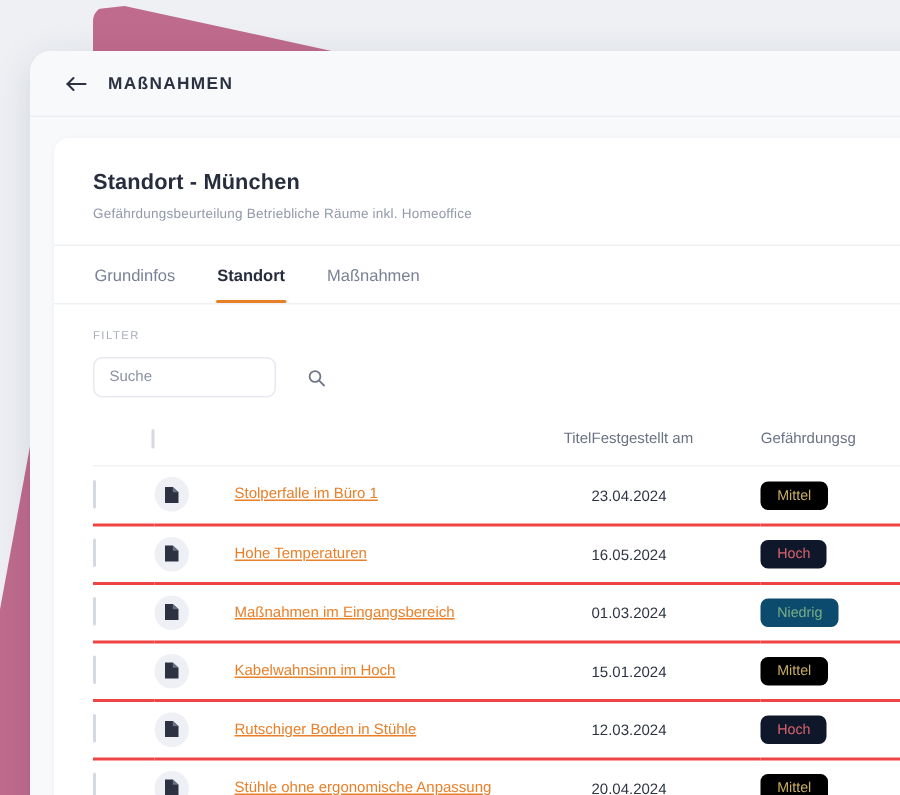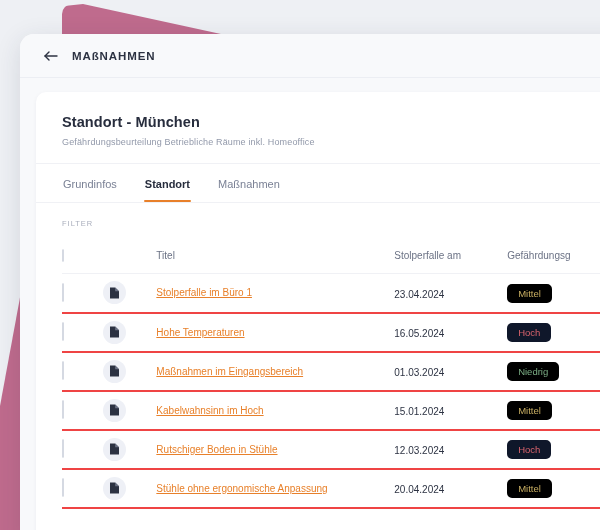--- a/index.html
+++ b/index.html
@@ -190,21 +190,21 @@
   col.c-check { width: 40px; }
   col.c-icon  { width: 52px; }
   col.c-title { width: 232px; }
   col.c-date  { width: 110px; }
   col.c-grade { width: 110px; }
 
   thead th {
     font-size: 10px;
     font-weight: normal;
     color: #6b7285;
-    text-align: left;
+    text-align: right;
     padding: 10px 0 12px 0;
     border-bottom: 1px solid #f0f1f5;
     white-space: nowrap;
   }
   thead th.col-date, thead th.col-grade { text-align: left; }
 
   tbody td {
     padding: 0;
     height: 39px;
     border-bottom: 2px solid #ef4444;
@@ -251,21 +251,21 @@
 
   .badge {
     display: inline-block;
     padding: 4px 11px;
     border-radius: 5px;
     font-size: 9.5px;
     white-space: nowrap;
   }
   .badge-mittel  { background: #000000; color: #c8ae62; }
   .badge-hoch    { background: #0f172a; color: #d9636c; }
-  .badge-niedrig { background: #000000; color: #7bad84; }
+  .badge-niedrig { background: #0c4a6e; color: #7bad84; }
 </style>
 </head>
 <body>
 
 <div class="deco-layer">
   <div class="deco-wedge-top"></div>
   <div class="deco-wedge-left"></div>
 </div>
 
 <div class="app-window">
@@ -288,39 +288,48 @@
     </div>
 
     <div class="tabs">
       <div class="tab">Grundinfos</div>
       <div class="tab active">Standort</div>
       <div class="tab">Maßnahmen</div>
     </div>
 
     <div class="filter-zone">
       <div class="filter-label">FILTER</div>
+      <div class="search-box">
+        <input class="search-input" type="text" placeholder="Suche" style="">
+        <span class="search-icon">
+          <svg width="12" height="12" viewBox="0 0 12 12" fill="none" stroke="currentColor" stroke-width="1.2" stroke-linecap="round">
+            <circle cx="5" cy="5" r="3.6"></circle>
+            <line x1="7.8" y1="7.8" x2="11" y2="11"></line>
+          </svg>
+        </span>
+      </div>
     </div>
 
     <div class="table-wrap">
       <table>
         <colgroup>
           <col class="c-check">
             <col class="c-icon">
             <col class="c-title">
             <col class="c-date">
             <col class="c-grade">
         </colgroup>
         <thead>
           <tr>
             <th>
               <span class="cb"></span>
             </th>
             <th></th>
             <th class="col-title">Titel</th>
-            <th class="col-date">Stolperfalle am</th>
+            <th class="col-date">Festgestellt am</th>
             <th class="col-grade">Gefährdungsg</th>
           </tr>
         </thead>
         <tbody id="rows-body">
             <tr>
               <td><span class="cb"></span></td>
               <td>
                 <span class="doc-badge">
                   <svg width="11" height="12" viewBox="0 0 11 12" fill="#2c3242">
                     <path d="M1 0.6h5.2L10 4.2V11.4H1z"></path>

